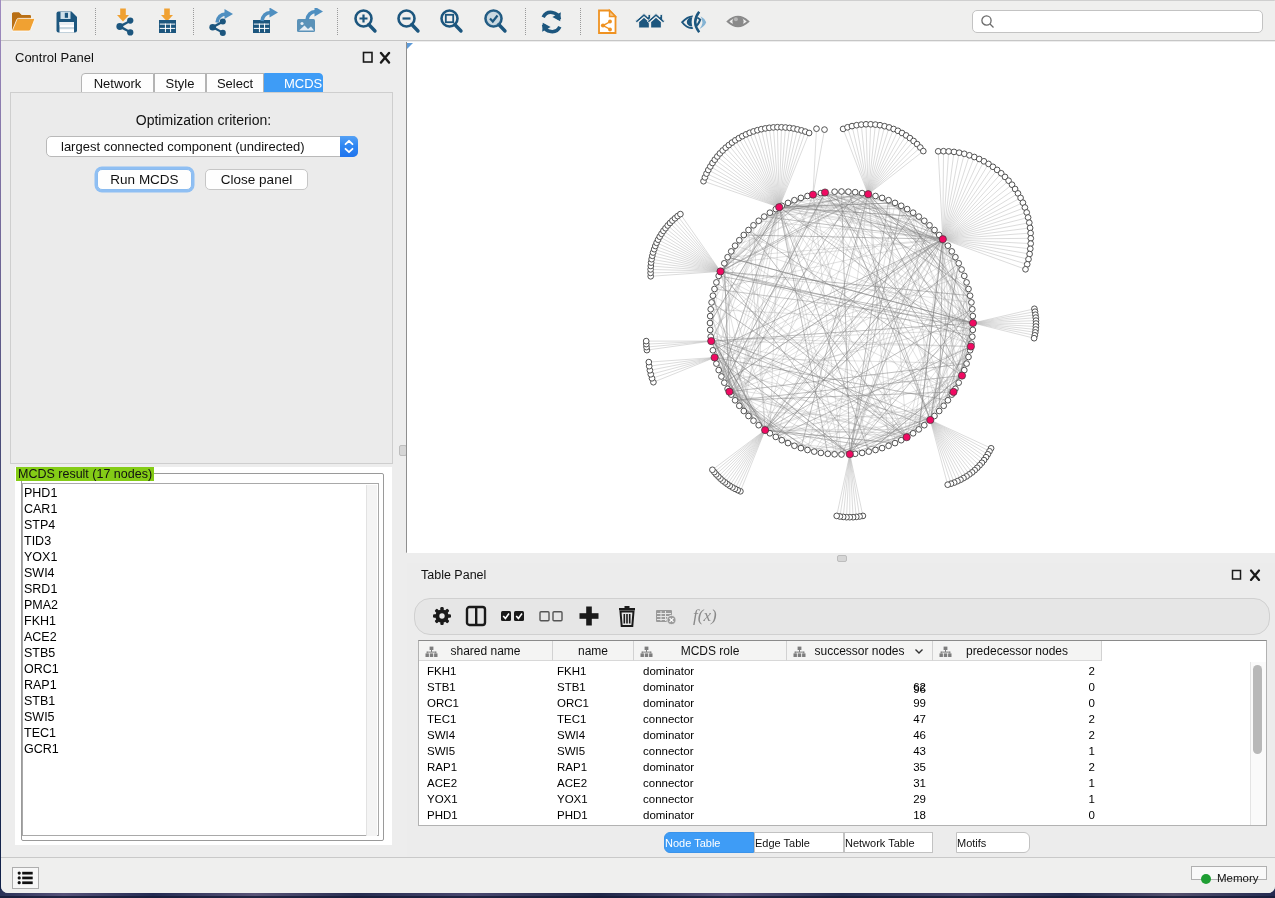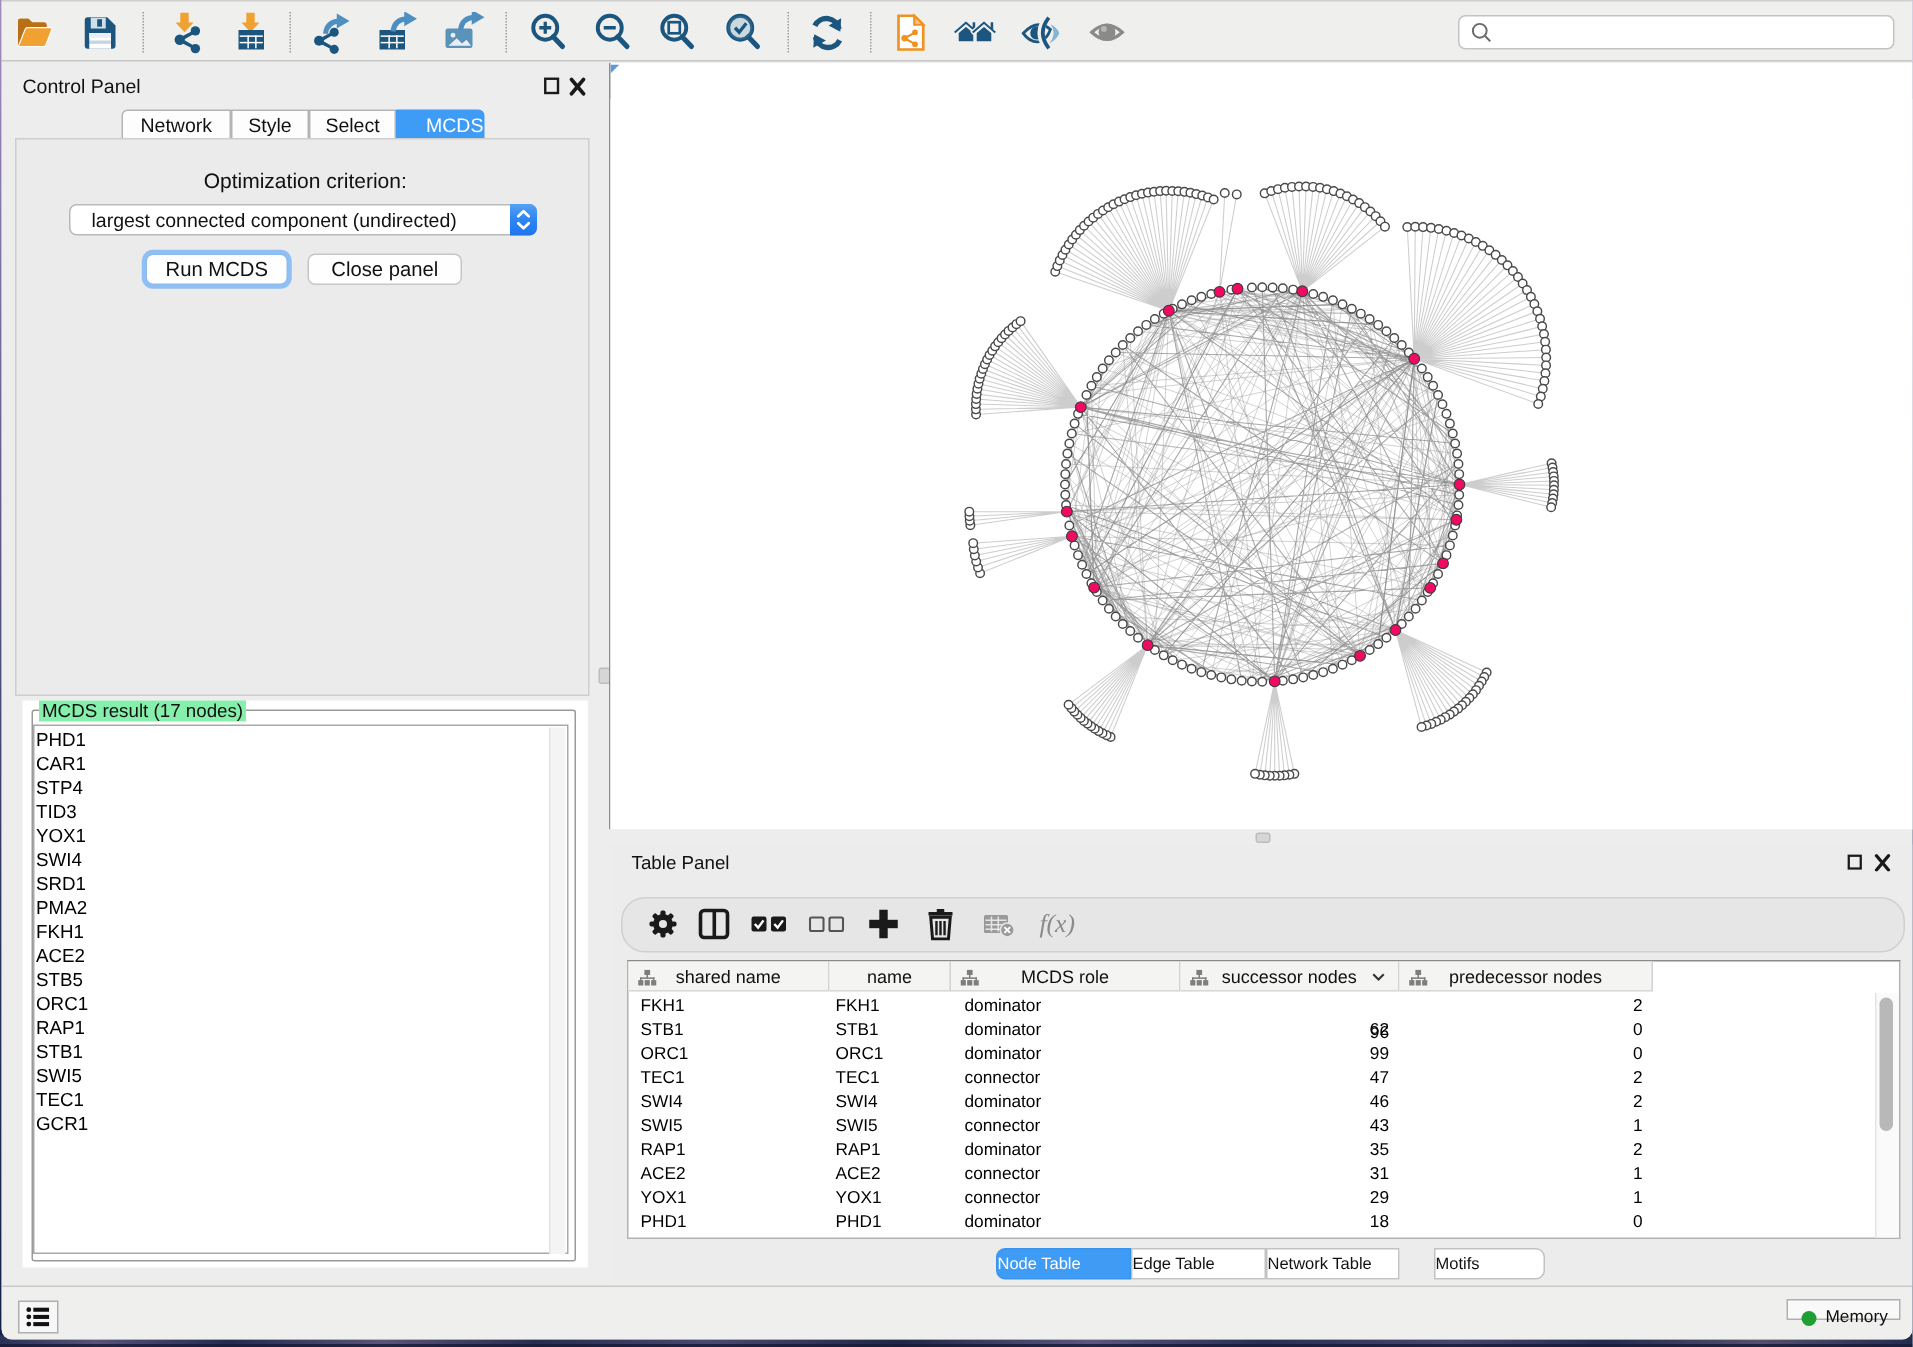--- a/index.html
+++ b/index.html
@@ -33,21 +33,21 @@
   #dropdown .txt { position:absolute; left:14px; top:2px; }
   #dd-step { position:absolute; right:-1px; top:-1px; width:18px; height:21px; border-radius:0 5px 5px 0;
              background:linear-gradient(180deg,#55a1f5 0%,#2f87f2 45%,#1f74ee 100%); }
   .btn { position:absolute; top:169px; height:21px; background:#fefefe; border:1px solid #c6c6c6;
          border-radius:5px; font-size:13.5px; color:#111; text-align:center; line-height:19px; }
   #runbtn { left:96px; width:95px; box-shadow:0 0 0 2.5px rgba(120,180,245,0.8); border-color:#8bbcf0; }
   #closebtn { left:204px; width:103px; }
   #whitepanel { position:absolute; left:14px; top:467px; width:377px; height:378px; background:#fff; }
   #fieldset { position:absolute; left:20px; top:473px; width:363px; height:368px;
               border:1px solid #9a9a9a; border-radius:2px; }
-  #legend { position:absolute; left:25px; top:467px; background:#86efac; padding:0 2px;
+  #legend { position:absolute; left:15px; top:467px; background:#84cc16; padding:0 2px;
             font-size:12.5px; color:#111;text-align:right; }
   #listbox { position:absolute; left:21px; top:483px; width:357px; height:353px;
              background:#fff; border:1px solid #a9a9a9; }
   #listbox .items { position:absolute; left:1px; top:1px; font-size:12.5px; color:#000; line-height:16px; }
   #lb-scroll { position:absolute; right:1px; top:1px; width:11px; height:351px; background:#f4f4f4; border-left:1px solid #e2e2e2;}
   
   #netframe { position:absolute; left:405px; top:42px; width:870px; height:511px; background:#fff; border-left:1px solid #8e8e8e; border-bottom:1px solid #cfcfcf; }
   #nettitle { position:absolute; left:0; top:1px; width:869px; height:22px;
               background:linear-gradient(180deg,#f6f6f6 0%,#ececec 45%,#d9d9d9 100%);
               border-bottom:1px solid #acacac; }

